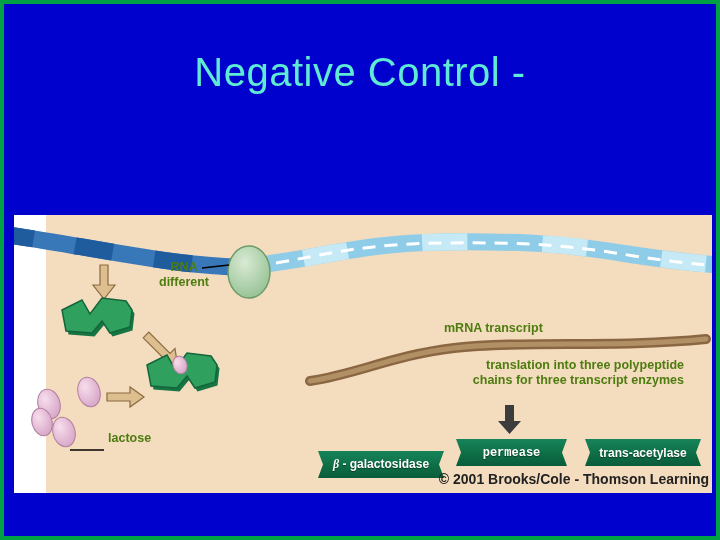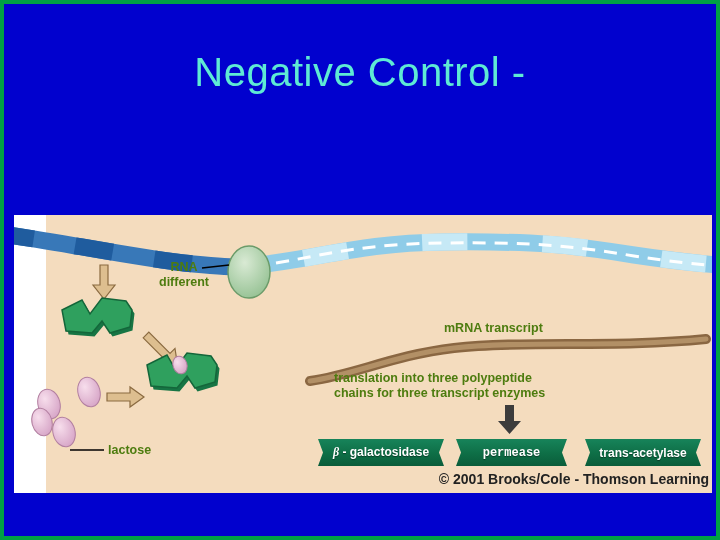--- a/index.html
+++ b/index.html
@@ -21,36 +21,36 @@
   .beige{
     position:absolute;left:32px;top:0;right:0;bottom:0;background:#F4DCBE;
   }
   .panel svg{position:absolute;left:0;top:0;}
   .lbl{
     position:absolute;color:#4d7c0f;font-weight:bold;font-size:12.5px;line-height:15px;
     white-space:nowrap;
   }
   .rna-label{left:128px;top:45px;width:84px;text-align:center;white-space:normal;}
   .mrna-label{left:430px;top:96px;margin-top:10px;}
-  .translation{left:320px;top:156px;width:350px;text-align:left;}
-  .lactose-label{left:94px;top:228px;}
+  .translation{left:320px;top:143px;width:350px;text-align:right;}
+  .lactose-label{left:94px;top:216px;}
   .credit{
     position:absolute;right:3px;top:256px;font-size:14px;font-weight:bold;color:#222;
   }
   .banner{
     position:absolute;top:224px;height:27px;
     background:linear-gradient(180deg,#17845A 0%,#0E6E46 55%,#0A5C3A 100%);
     clip-path:polygon(0 0,100% 0,calc(100% - 5px) 50%,100% 100%,0 100%,5px 50%);
     display:flex;align-items:center;justify-content:center;
     color:#FFFFFF;font-weight:bold;font-size:12px;
     text-shadow:0 1px 1px rgba(0,0,0,.45);
   }
   .banner span{display:inline-block;}
   .banner-beta span::first-letter{font-style:italic;font-family:"Liberation Serif",serif;}
-  .banner-1{left:304px;width:126px;}
+  .banner-1{left:304px;width:126px;margin-top:12px;}
   .banner-2{left:442px;width:111px;font-family:Liberation Mono, monospace;}
   .banner-3{left:571px;width:116px;}
 </style>
 </head>
 <body>
 
 <div class="stage">
 
   <div class="title">
     <div>Negative Control -</div>

